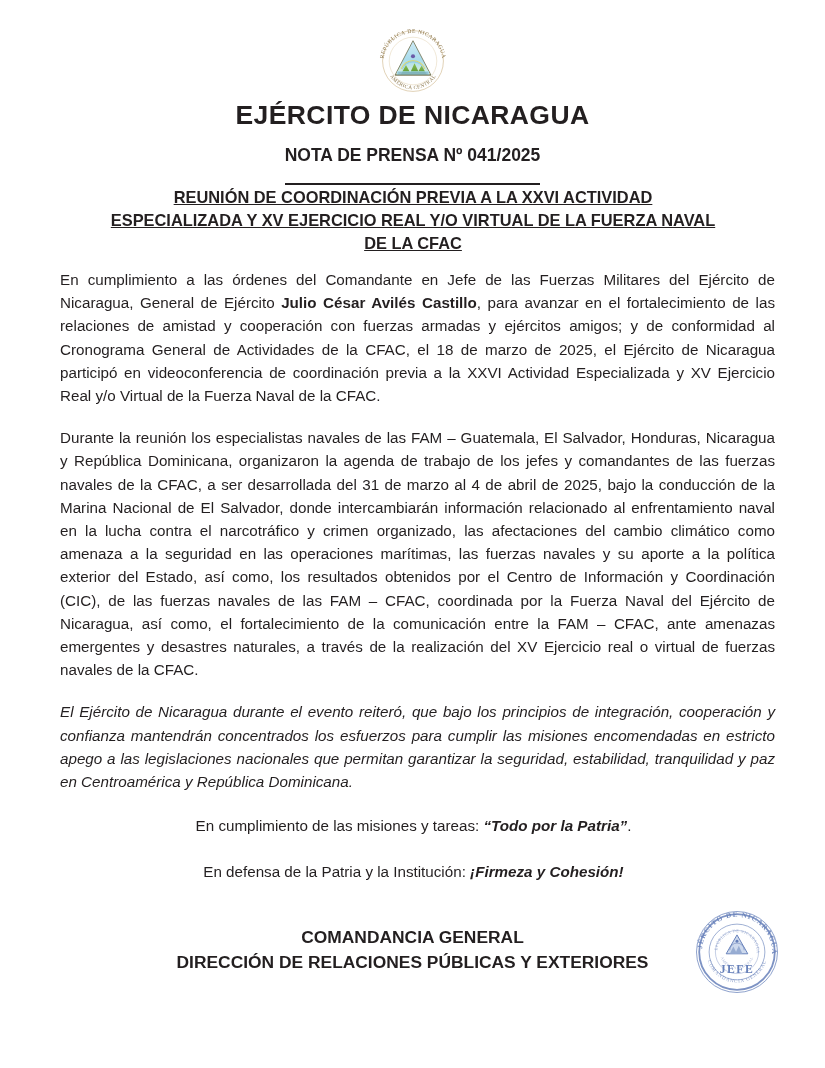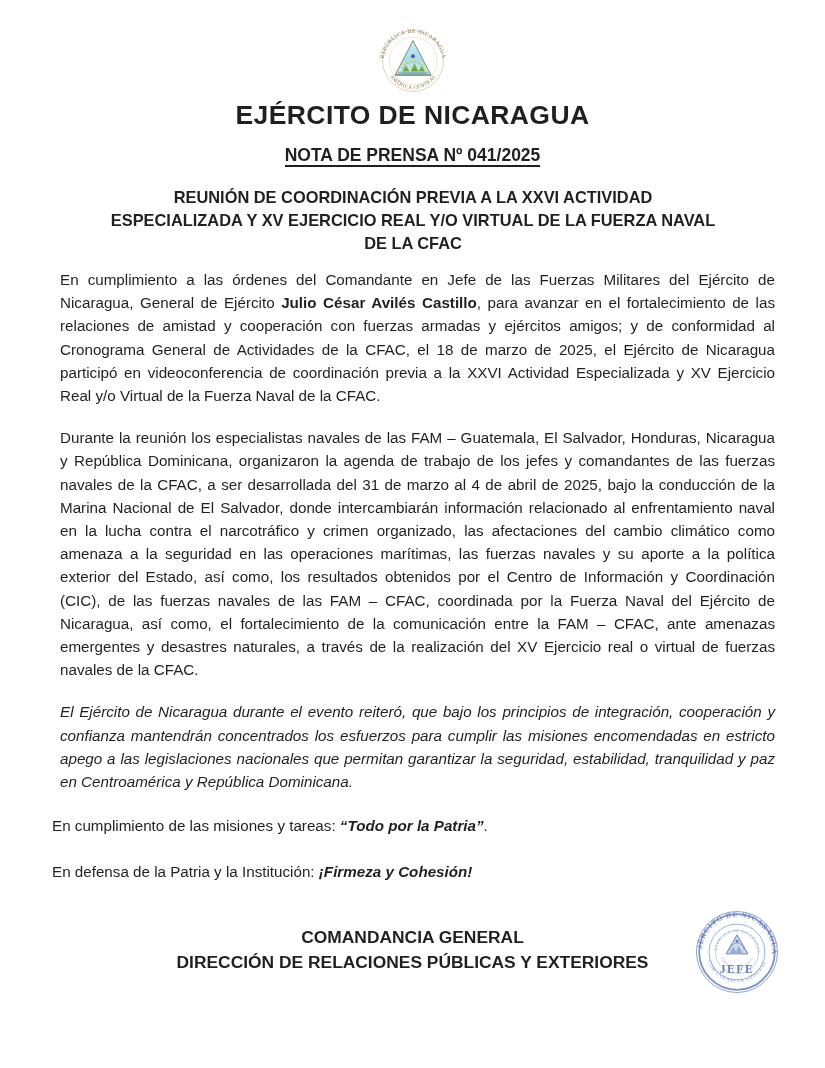--- a/index.html
+++ b/index.html
@@ -57,32 +57,33 @@
     left: 0;
     top: 145px;
     width: 825px;
     text-align: center;
     font-size: 17.5px;
     font-weight: bold;
     color: #231f20;
   }
   .doc-subtitle span {
     border-bottom: 2px solid #231f20;
-    padding-bottom: 0;
+    padding-bottom: 18px;
   }
   .doc-heading {
     position: absolute;
     left: 108px;
     top: 186px;
     width: 610px;
     text-align: center;
     font-size: 16.4px;
     font-weight: bold;
     line-height: 23px;
     color: #231f20;
+    text-decoration: underline;
   }
 
   
   .body-col {
     position: absolute;
     left: 52px;
     top: 268px;
     width: 723px;
   }
   p.para {
@@ -94,21 +95,21 @@
     color: #231f20;
   }
   p.para.last-of-block {
     margin-bottom: 21px;
     font-style: italic;
   }
   p.line {
     margin: 0 0 23px 0;
     font-size: 15.2px;
     line-height: 23.2px;
-    text-align: left;
+    text-align: center;
     color: #231f20;
   }
   p.line.tight {
     margin-bottom: 25px;
   }
   b.name { font-weight: bold; }
   i.motto {
     font-style: italic;
     font-weight: bold;
   }

